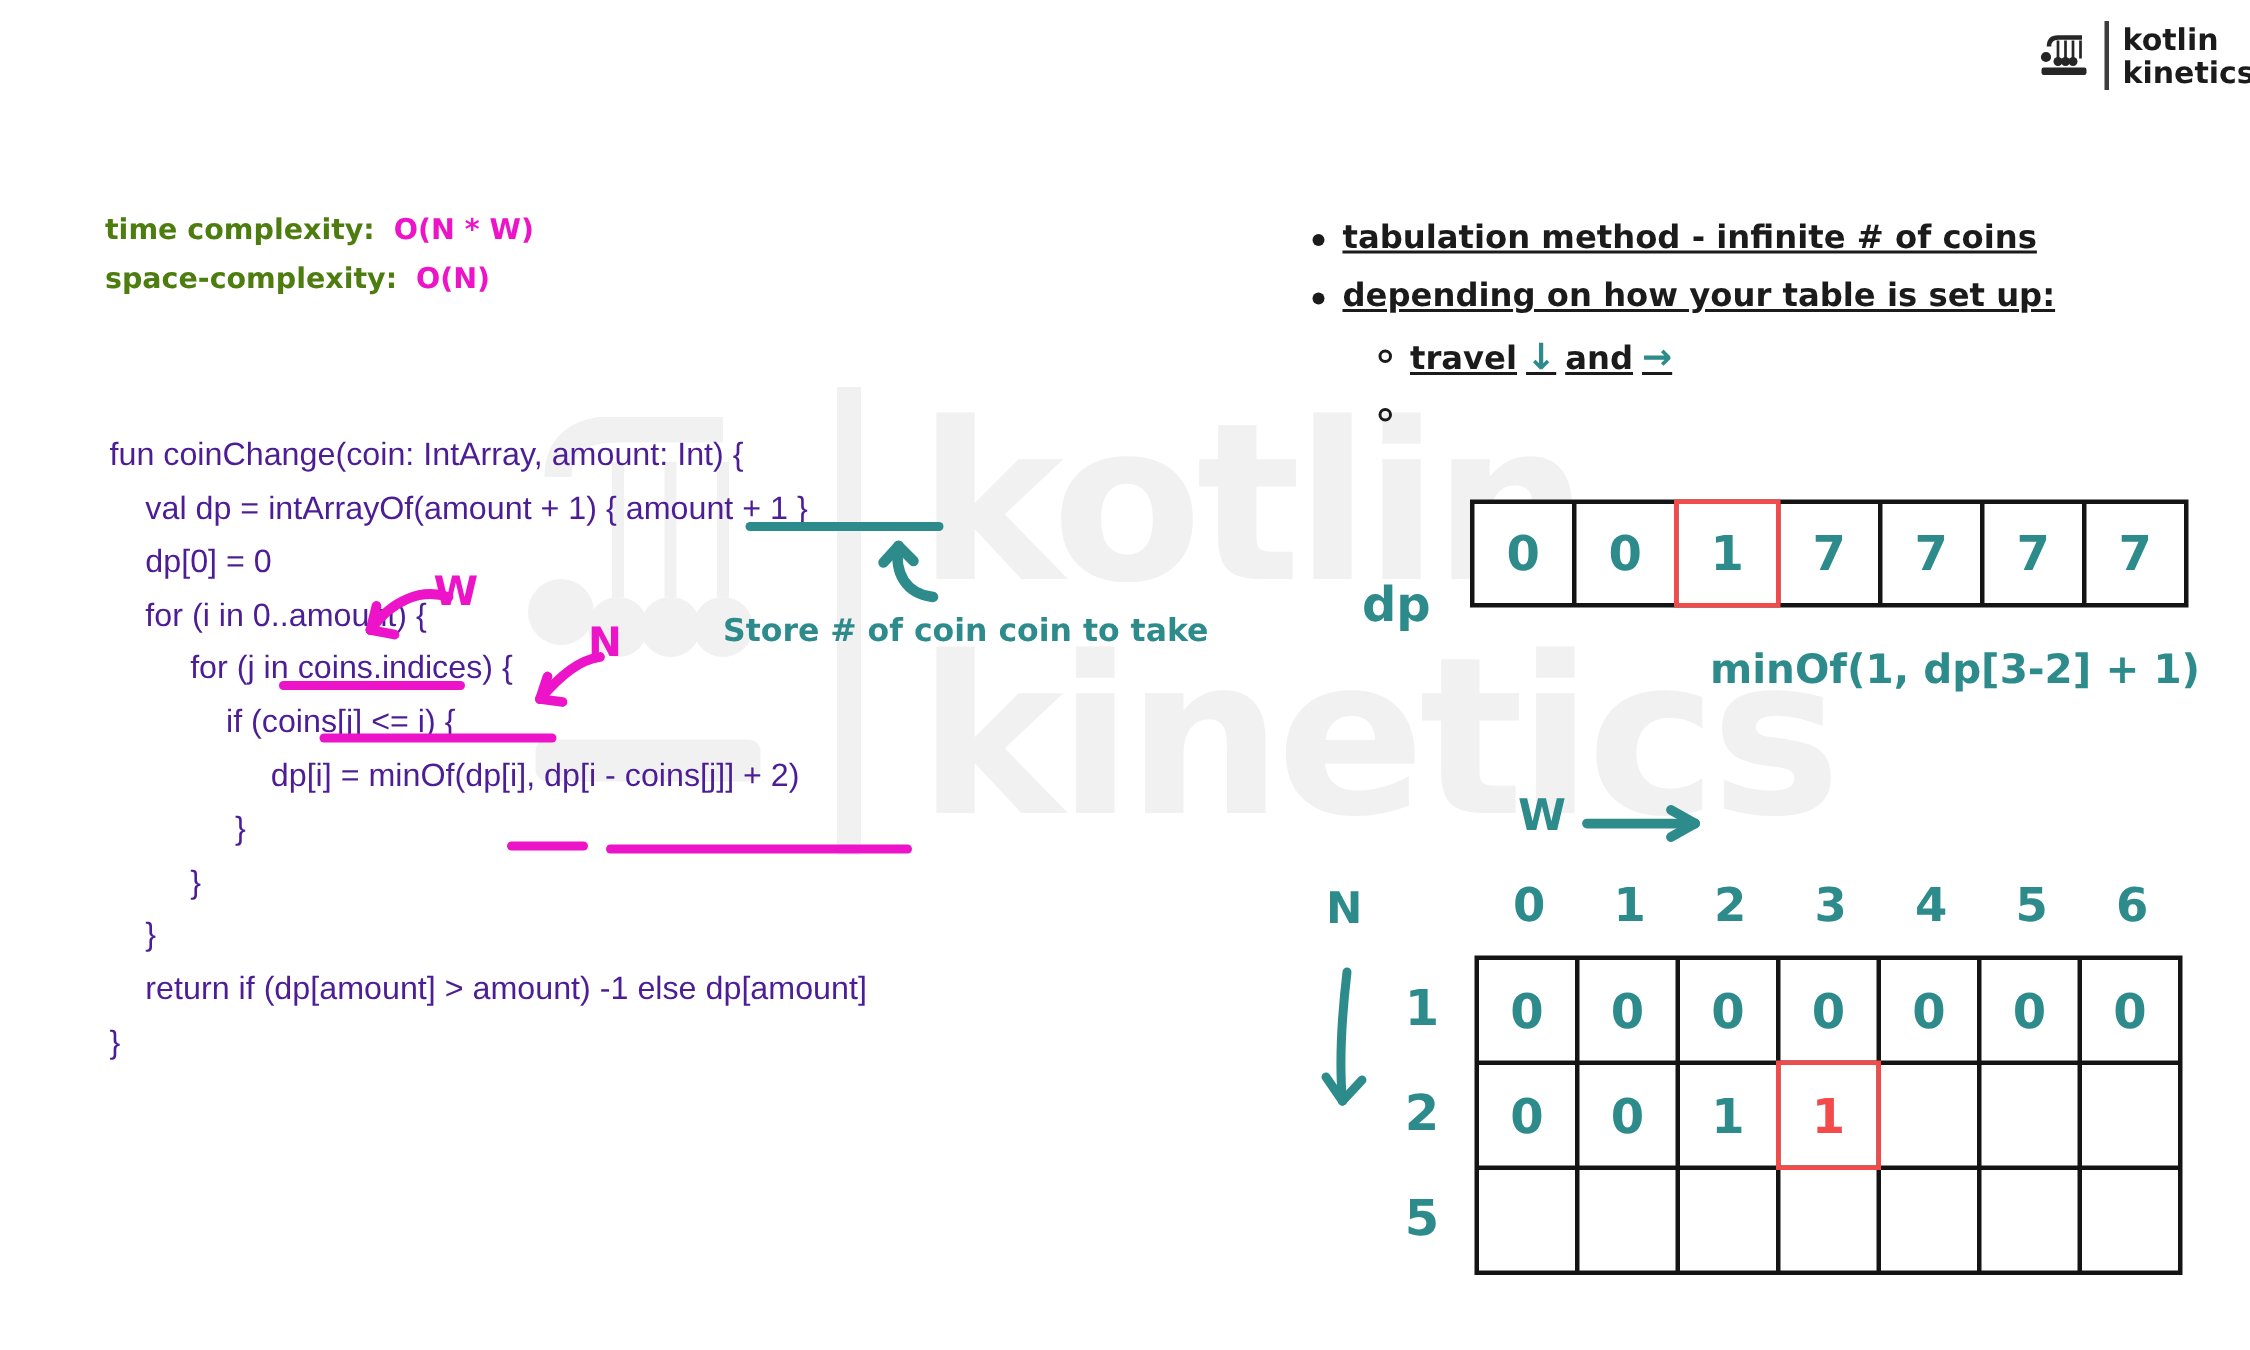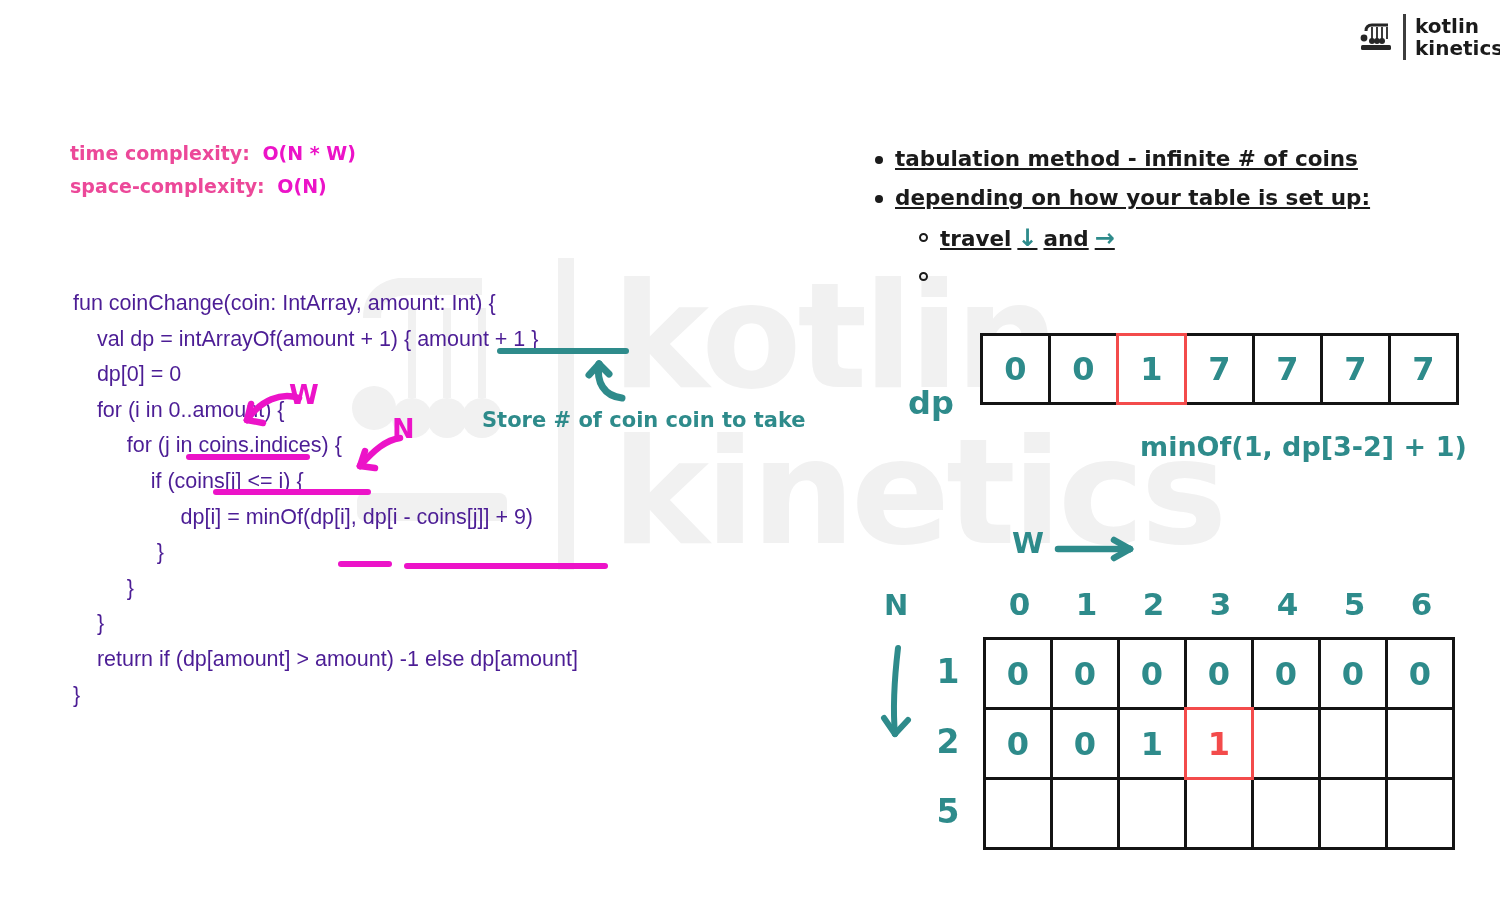--- a/index.html
+++ b/index.html
@@ -20,21 +20,21 @@
 
   
   .logo { left:1358px; top:14px; display:flex; align-items:center; gap:9px; z-index:3; }
   .logo-bar { width:3px; height:46px; background:#3d3d3d; }
   .logo-text { font-family:"DejaVu Sans", sans-serif; font-weight:bold; font-size:20px; line-height:22px; color:#1b1b1b; }
 
   
   .page-title { left:67px; top:58px; font-family:"DejaVu Sans", sans-serif; font-weight:bold; font-size:38px; letter-spacing:-1px; color:#141414; z-index:2; }
   .cx-row { left:70px; font-family:"DejaVu Sans", sans-serif; font-weight:bold; font-size:19px; z-index:2; }
   .cx-time { top:142px; } .cx-space { top:175px; }
-  .cx-label { color:#ec4899; } .cx-value { color:#ec13c8; margin-left:6px; }
+  .cx-label { color:#4d7c0f; } .cx-value { color:#ec13c8; margin-left:6px; }
 
   
   .code { left:73px; top:286px; font-size:21.5px; line-height:35.6px; color:#4c1d95; z-index:2; }
   .code-line { white-space:pre; }
 
   
   .uline { position:absolute; height:6px; border-radius:3px; z-index:2; }
   .u-magenta { background:#ec13c8; }
   .u-teal { background:#2e8b8b; }
   .hand { font-family:"DejaVu Sans", sans-serif; font-weight:bold; z-index:2; }
@@ -133,21 +133,21 @@
   </div>
 
   <div class="abs code">
     <div class="code-line">fun coinChange(coin: IntArray, amount: Int) {</div>
     <div class="code-line">    val dp = intArrayOf(amount + 1) { amount + 1 }</div>
     <div class="code-line">    dp[0] = 0</div>
     <div class="code-line"></div>
     <div class="code-line">    for (i in 0..amount) {</div>
     <div class="code-line">         for (j in coins.indices) {</div>
     <div class="code-line">             if (coins[j] &lt;= i) {</div>
-    <div class="code-line">                  dp[i] = minOf(dp[i], dp[i - coins[j]] + 9)</div>
+    <div class="code-line">                  dp[i] = minOf(dp[i], dp[i - coins[j]] + 2)</div>
     <div class="code-line">              }</div>
     <div class="code-line">         }</div>
     <div class="code-line">    }</div>
     <div class="code-line">    return if (dp[amount] &gt; amount) -1 else dp[amount]</div>
     <div class="code-line">}</div>
   </div>
 
   <div class="uline u-teal" style="left:497px; top:348px; width:132px;"></div>
   <div class="uline u-magenta" style="left:186px; top:454px; width:124px;"></div>
   <div class="uline u-magenta" style="left:213px; top:489px; width:158px;"></div>

